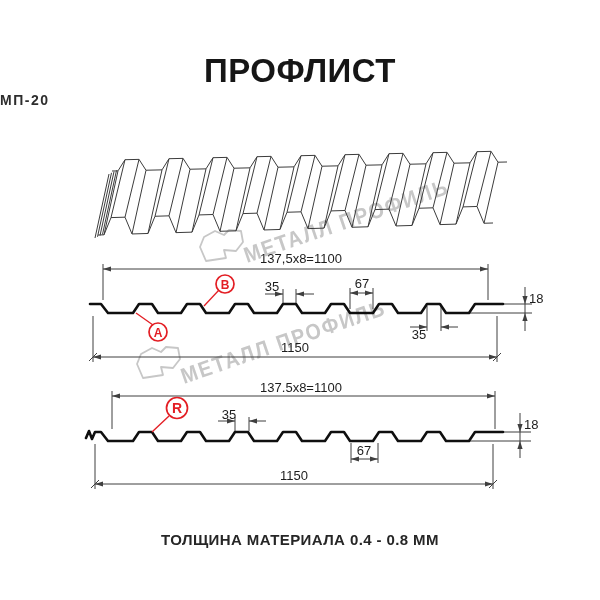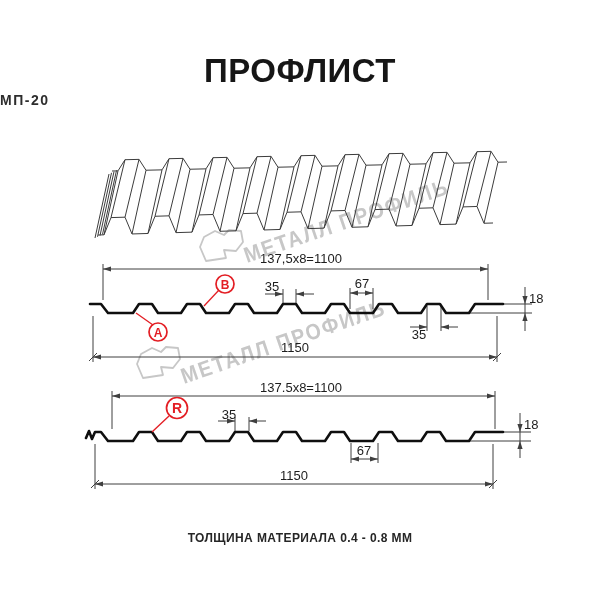--- a/index.html
+++ b/index.html
@@ -3,21 +3,21 @@
 <meta charset="utf-8">
 <style>
   html,body{margin:0;padding:0;background:#fff;}
   .page{position:relative;width:600px;height:600px;background:#ffffff;overflow:hidden;
         font-family:"Liberation Sans","DejaVu Sans",sans-serif;}
   .title{position:absolute;top:52px;left:0;right:0;text-align:center;
          font-size:33px;font-weight:bold;letter-spacing:.5px;color:#161616;}
   .subtitle{position:absolute;top:92px;left:0;right:0;
             font-size:14px;font-weight:bold;letter-spacing:1.5px;color:#2d2d2d;}
   .footer{position:absolute;top:531px;left:0;right:0;text-align:center;
-          font-size:12px;font-weight:bold;letter-spacing:.4px;color:#262626;}
+          font-size:15px;font-weight:bold;letter-spacing:.4px;color:#262626;}
   svg.drawing{position:absolute;left:0;top:0;}
   .profile{fill:none;stroke:#0f0f0f;stroke-width:2.6;stroke-linejoin:round;stroke-linecap:round;}
   .dim{font-family:"Liberation Sans","DejaVu Sans",sans-serif;font-size:13px;fill:#1d1d1d;}
   .mid{text-anchor:middle;}
   .lbl{font-family:"Liberation Sans","DejaVu Sans",sans-serif;font-size:12px;font-weight:bold;
        fill:#e31e24;text-anchor:middle;}
   .lblR{font-size:14px;}
   .lblc{fill:none;stroke:#e31e24;stroke-width:1.7;}
   .leader{stroke:#e31e24;stroke-width:1.3;}
   .thin{stroke:#3f3f3f;stroke-width:1;}

